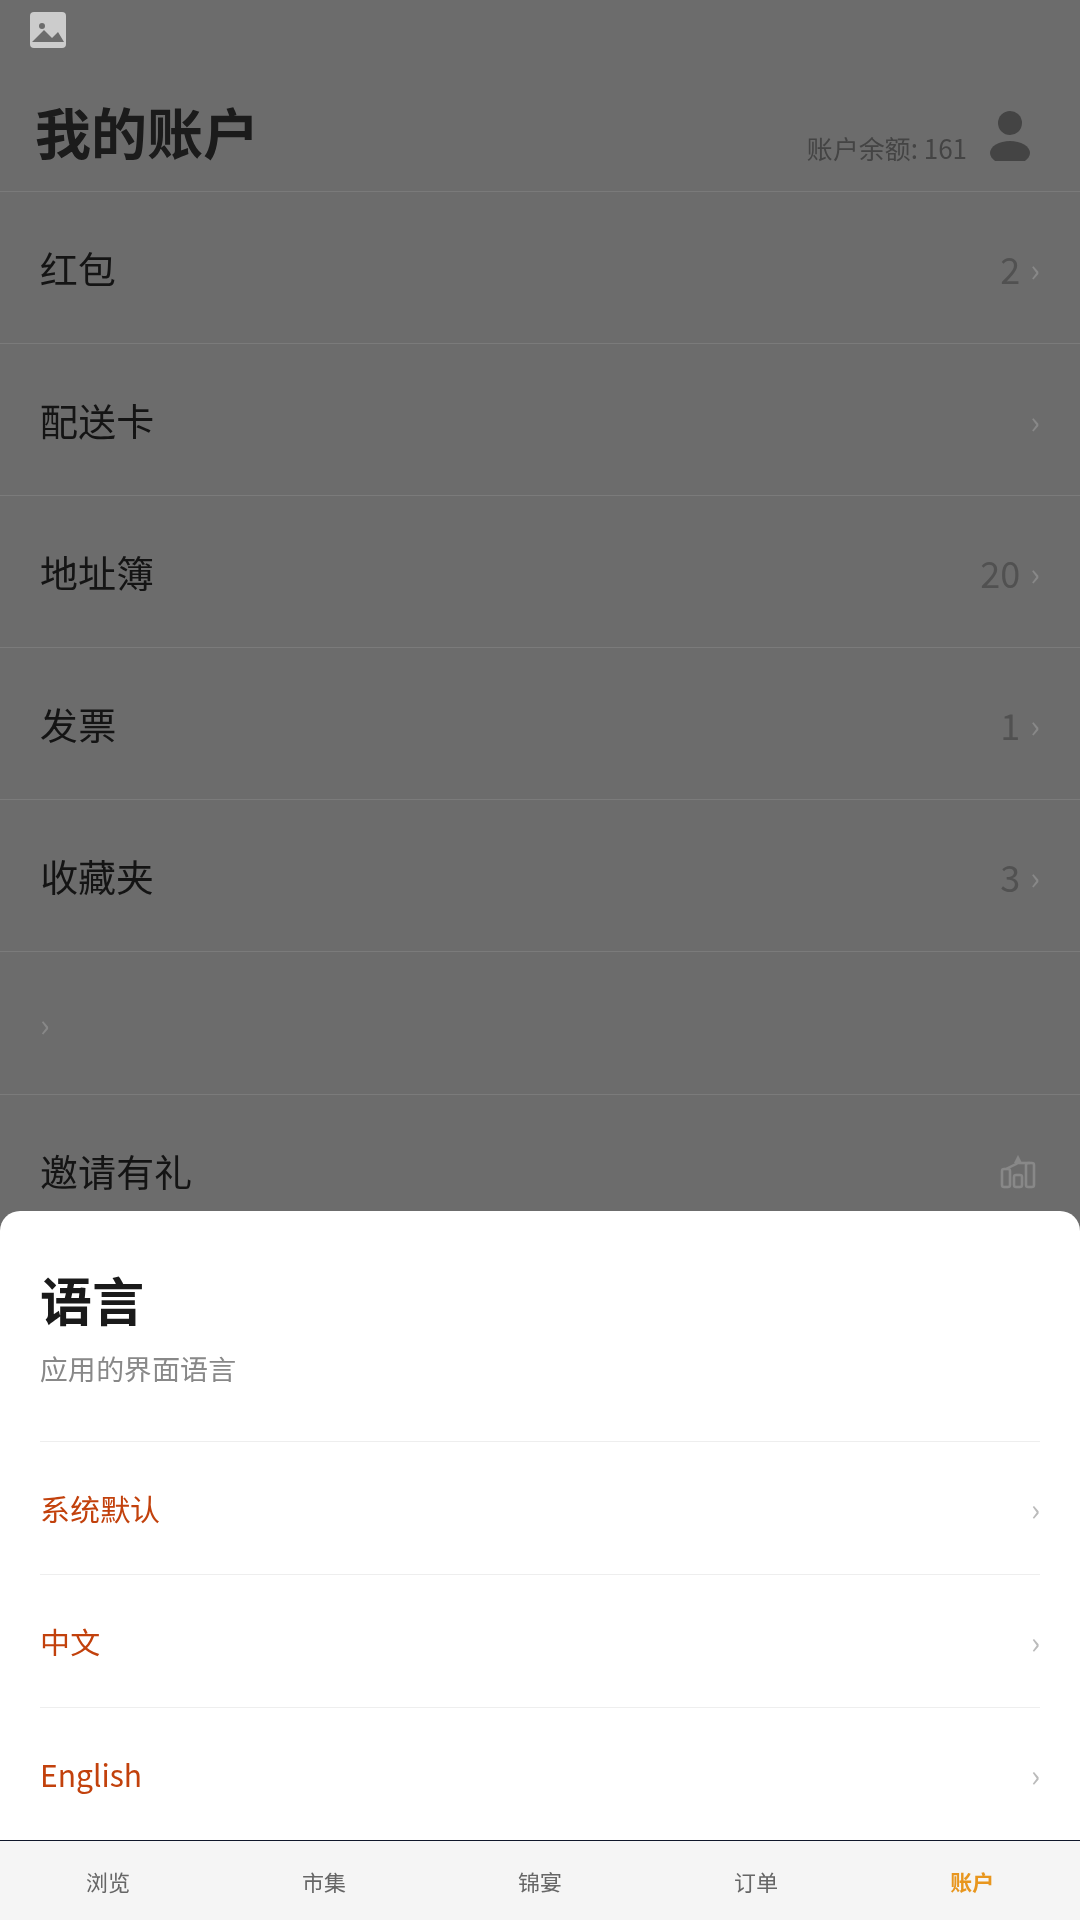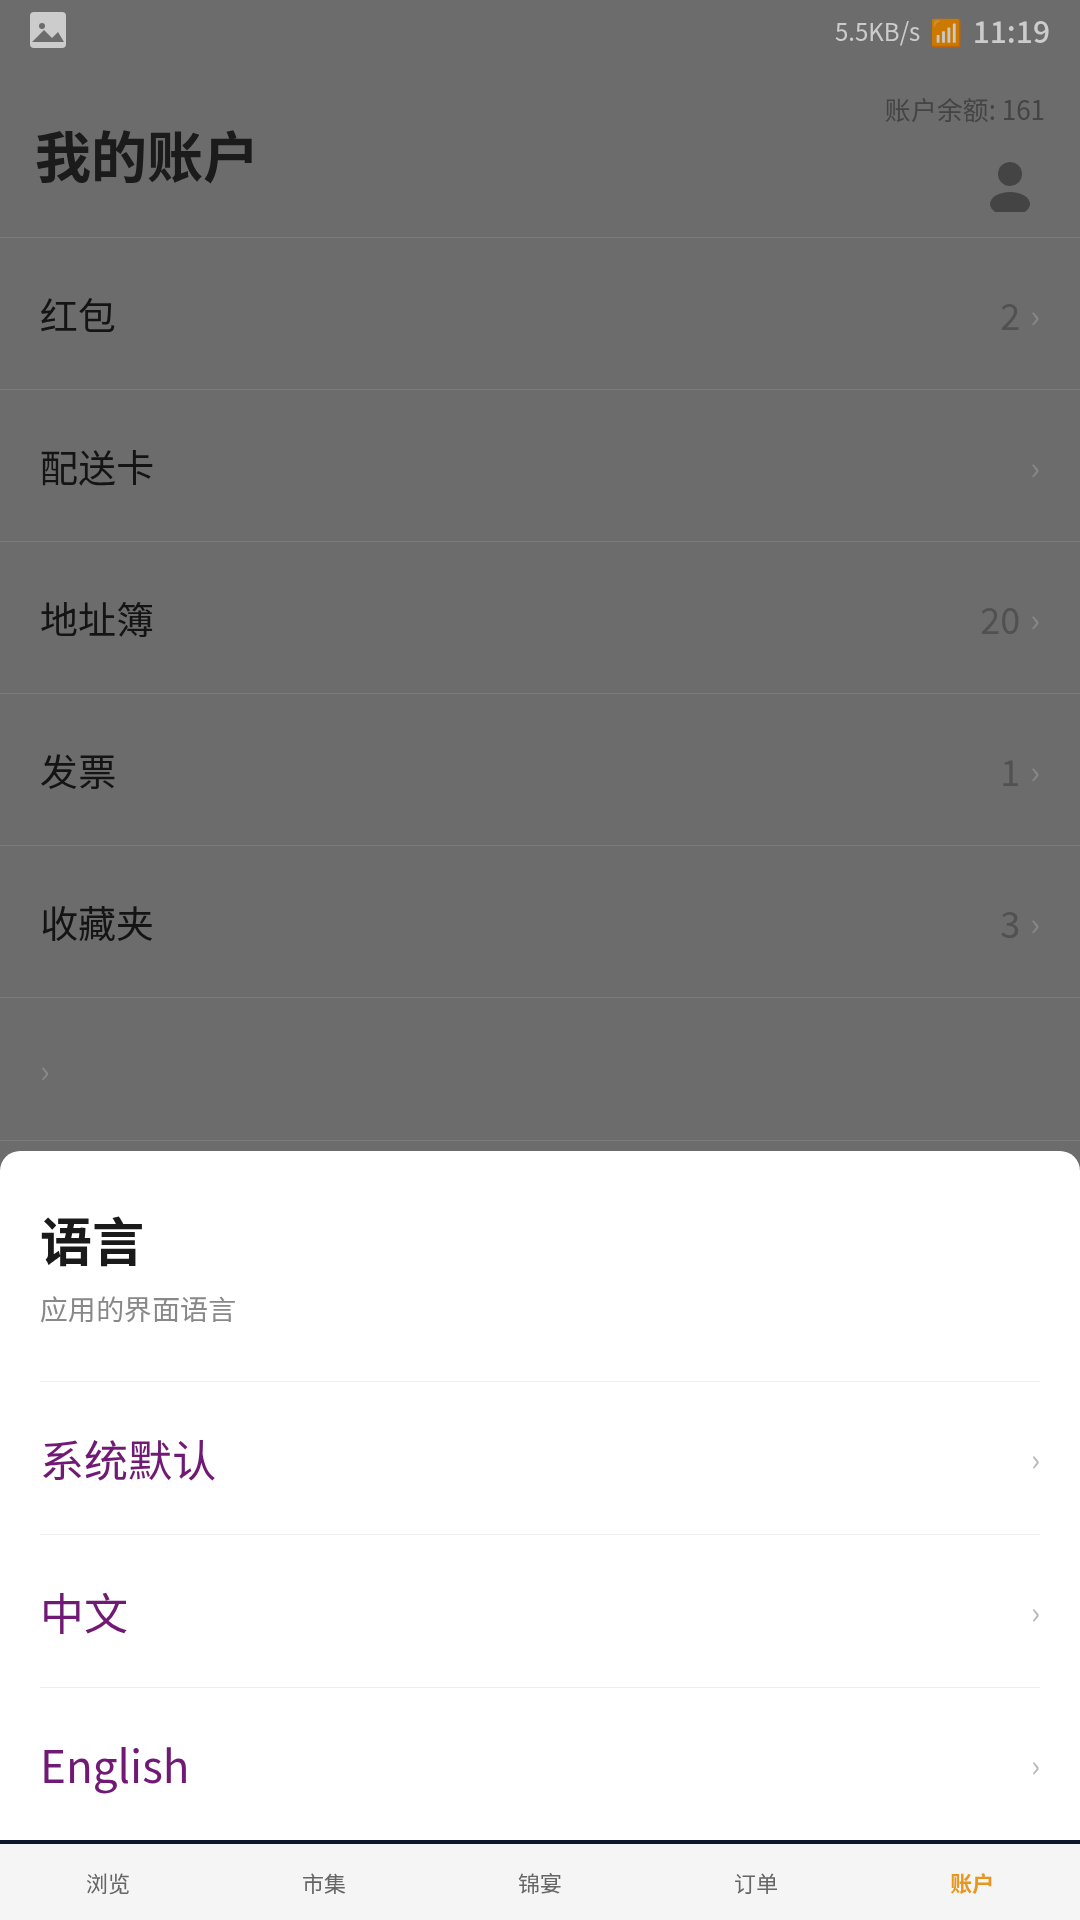--- a/index.html
+++ b/index.html
@@ -51,23 +51,22 @@
       justify-content: space-between;
       border-bottom: 1px solid #999;
     }
     .header-title {
       font-size: 56px;
       font-weight: bold;
       color: #222;
     }
     .header-right {
       display: flex;
-      flex-direction: column;
       align-items: flex-end;
-      gap: 20px;
+      gap: 8px;
     }
     .header-balance {
       font-size: 26px;
       color: #555;
     }
     .header-avatar {
       width: 70px;
       height: 70px;
       display: flex;
       align-items: center;
@@ -141,40 +140,40 @@
     }
     .sheet-item {
       padding: 44px 0;
       display: flex;
       align-items: center;
       justify-content: space-between;
       border-top: 1px solid #eee;
       cursor: pointer;
     }
     .sheet-item-label {
-      font-size: 44px;
-      color: #701a75;
+      font-size: 30px;
+      color: #c2410c;
     }
     .sheet-chevron {
       font-size: 30px;
       color: #bbb;
     }
 
     
     .bottom-nav {
       position: absolute;
       bottom: 0;
       left: 0;
       width: 100%;
       height: 80px;
       background: #f5f5f5;
       display: flex;
       align-items: center;
       justify-content: space-around;
-      border-top: 4px solid #0f172a;
+      border-top: 1px solid #0f172a;
       z-index: 30;
     }
     .nav-item {
       display: flex;
       flex-direction: column;
       align-items: center;
       gap: 4px;
       cursor: pointer;
       flex: 1;
     }
@@ -196,26 +195,20 @@
 <body>
 
 <div class="status-bar">
   <div class="status-left">
 
     <svg width="36" height="36" viewBox="0 0 36 36">
       <rect width="36" height="36" rx="4" fill="white"></rect>
       <circle cx="12" cy="14" r="3" fill="#888"></circle>
       <polygon points="2,30 14,18 22,26 28,20 34,30" fill="#888"></polygon>
     </svg>
-  </div>
-  <div class="status-right">
-    <span class="status-speed">5.5KB/s</span>
-
-    <span>📶</span>
-    <span style="font-size:30px;font-weight:500;">11:19</span>
   </div>
 </div>
 
 <div class="header">
   <span class="header-title">我的账户</span>
   <div class="header-right">
     <span class="header-balance">账户余额: 161</span>
     <div class="header-avatar">
       <svg width="60" height="60" viewBox="0 0 60 60">
         <circle cx="30" cy="22" r="12" fill="#555"></circle>

